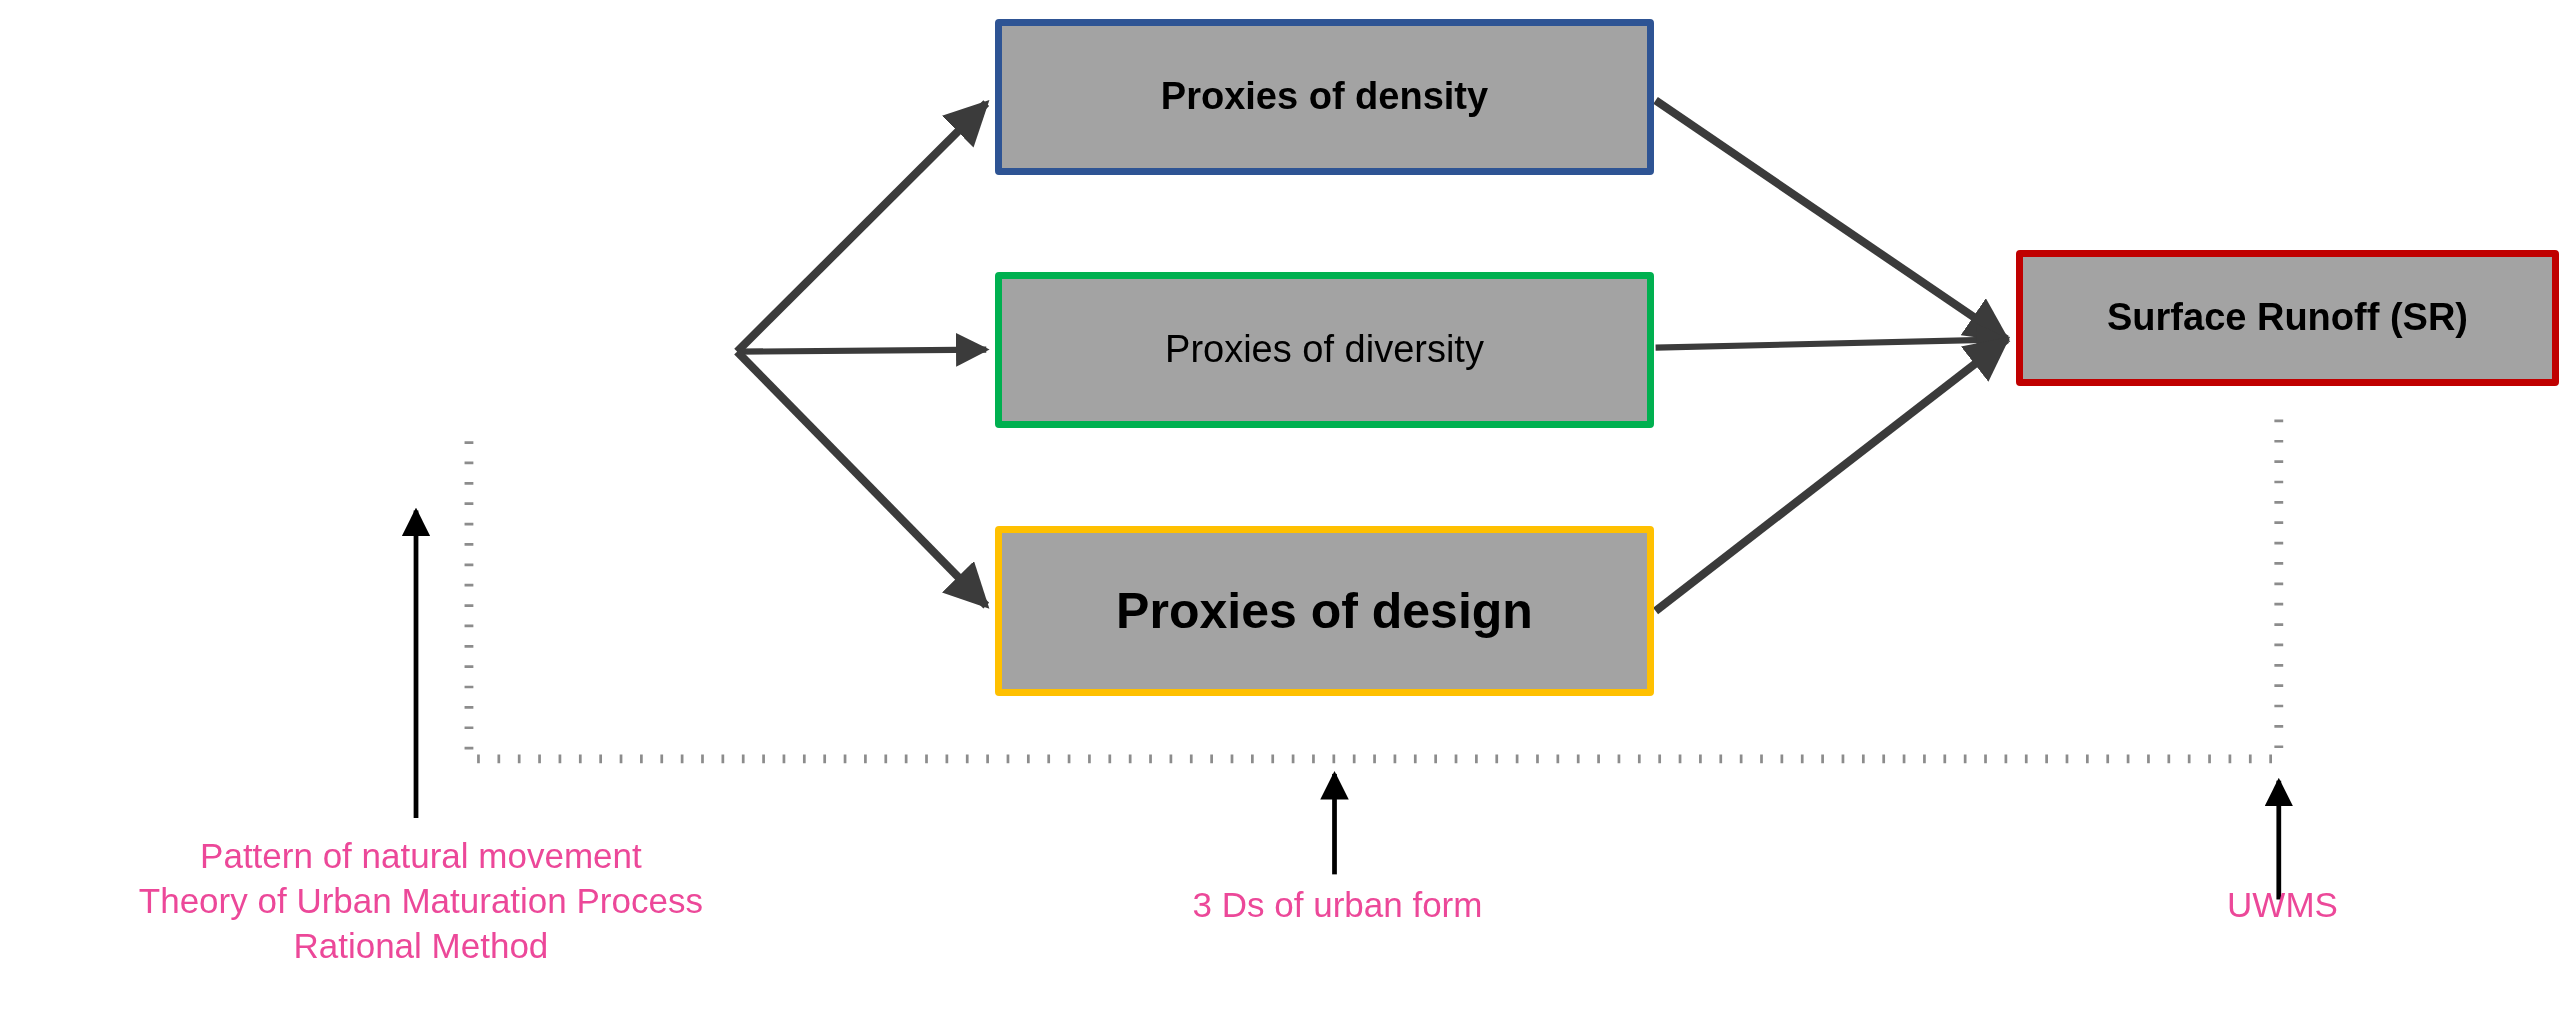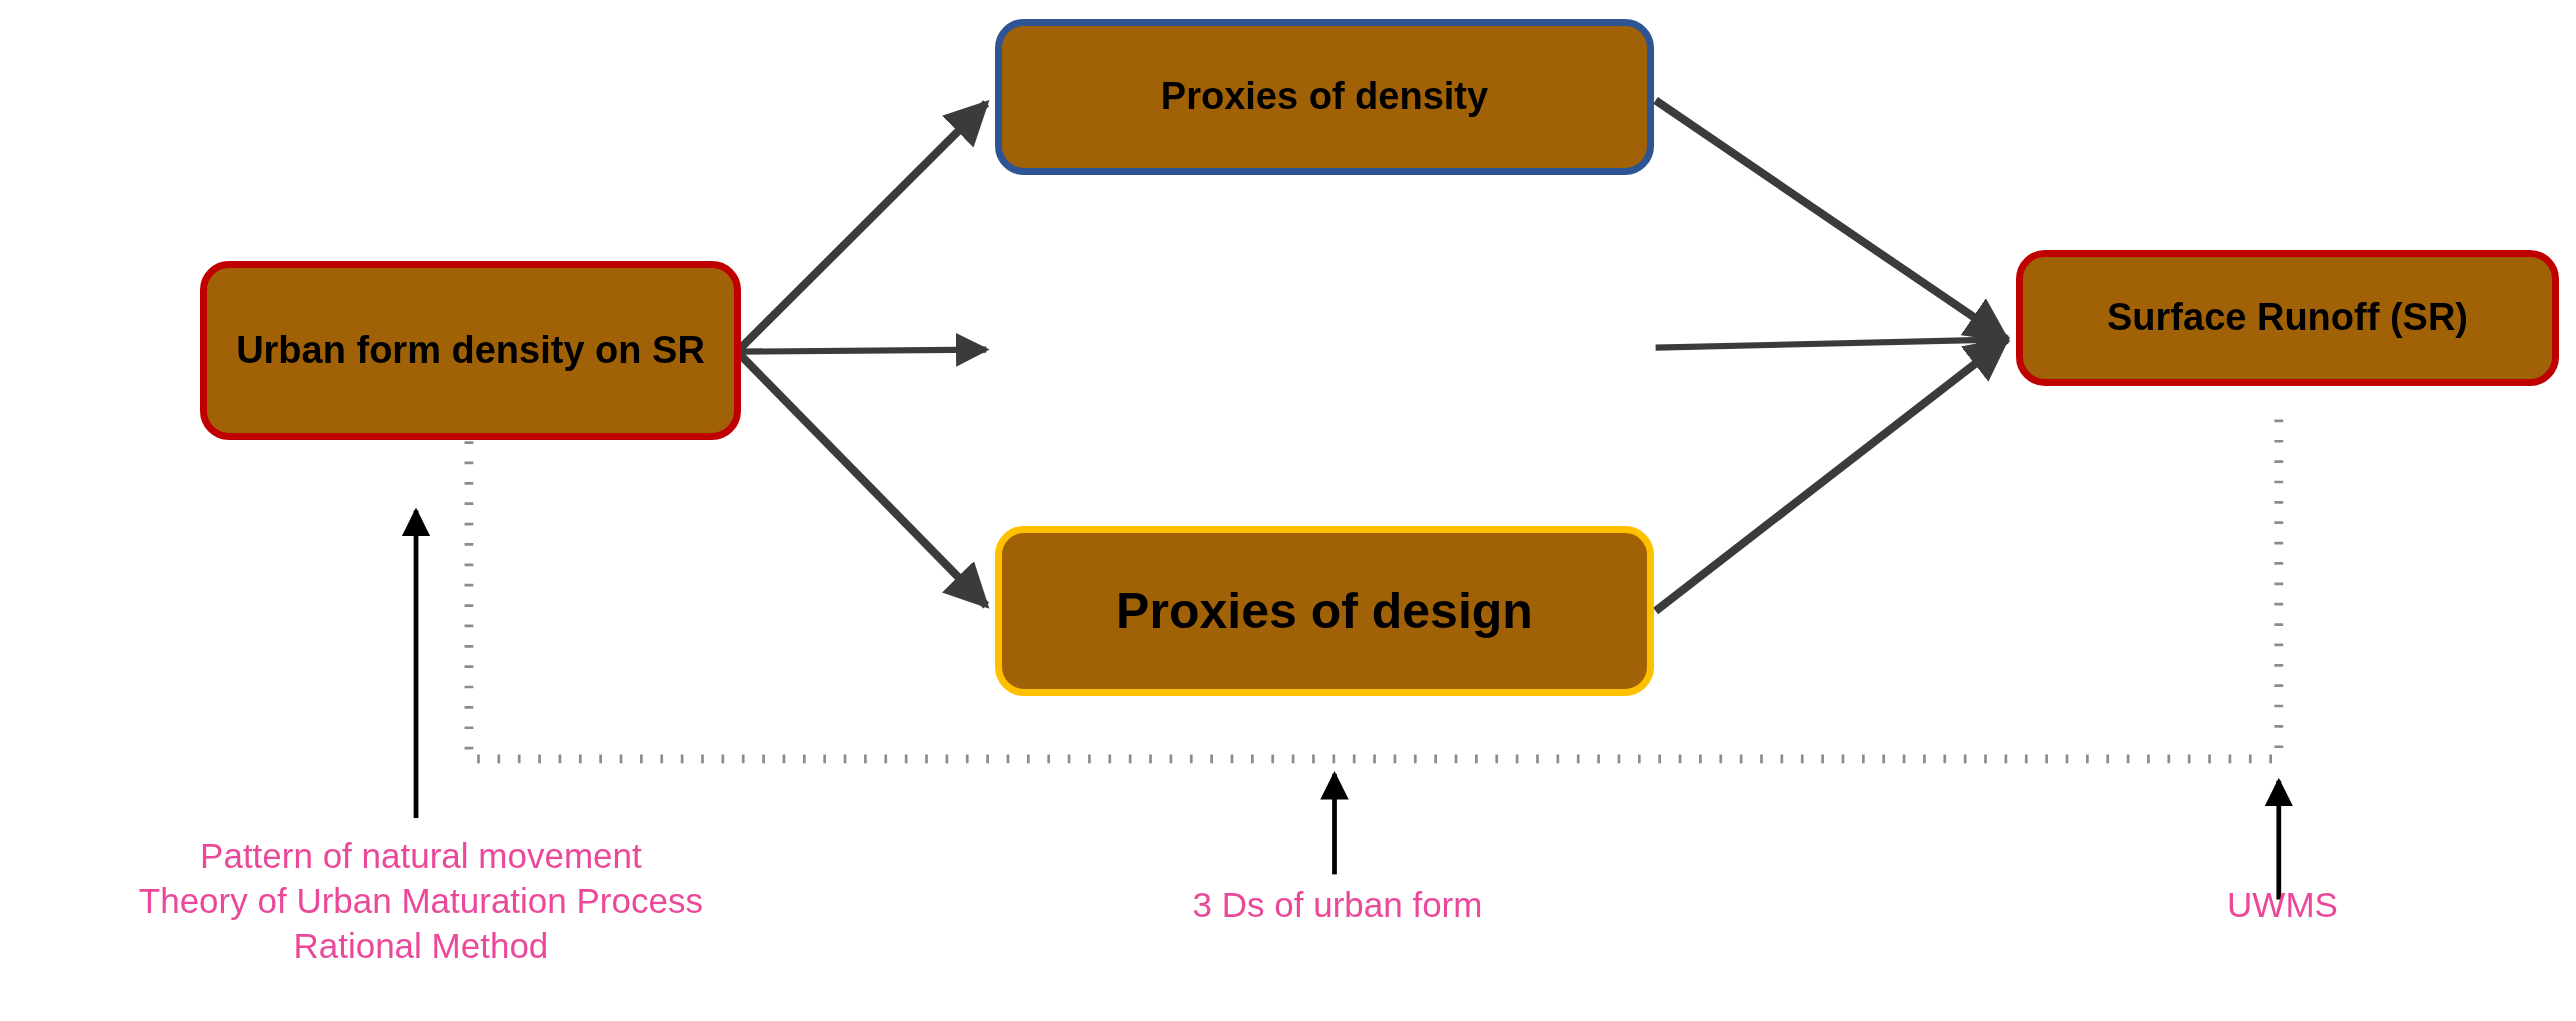--- a/index.html
+++ b/index.html
@@ -7,23 +7,23 @@
     font-family:"Liberation Sans", sans-serif;
     width:2576px;height:1021px;
     position:relative;overflow:hidden;
   }
   #stage{position:absolute;left:0;top:0;width:2576px;height:1021px;}
   svg.layer{position:absolute;left:0;top:0;width:2576px;height:1021px;pointer-events:none;}
 
   .node{
     position:absolute;
     box-sizing:border-box;
-    background:#a16207;
+    background:#a3a3a3;
     border-style:solid;
-    border-radius:29px;
+    border-radius:4px;
     display:flex;align-items:center;justify-content:center;
     text-align:center;
     color:#000000;
     z-index:5;
   }
   .node .label{display:block;line-height:1.25;}
 
   #node-source{
     left:200px;top:261px;width:541px;height:179px;
     border-width:7.5px;border-color:#C00000;
@@ -110,29 +110,28 @@
       <line x1="612" y1="1205" x2="612" y2="752" stroke="#000000" stroke-width="7" marker-end="url(#arrowBlack)"></line>
     </g>
     <g>
       <line x1="1965" y1="1288" x2="1965" y2="1140" stroke="#000000" stroke-width="7" marker-end="url(#arrowBlack)"></line>
     </g>
     <g>
       <line x1="3356" y1="1325" x2="3356" y2="1150" stroke="#000000" stroke-width="7" marker-end="url(#arrowBlack)"></line>
     </g>
   </svg>
 
-  <div class="node" id="node-source">
-    <span class="label">Urban form density
-on SR</span>
-  </div>
 
   <div class="node" id="node-density">
     <span class="label">Proxies of density</span>
   </div>
 
+  <div class="node" id="node-diversity">
+    <span class="label">Proxies of diversity</span>
+  </div>
 
   <div class="node" id="node-design">
     <span class="label">Proxies of design</span>
   </div>
 
   <div class="node" id="node-sr">
     <span class="label">Surface Runoff (SR)</span>
   </div>
 
   <div class="caption" id="caption-left">Pattern of natural movement

